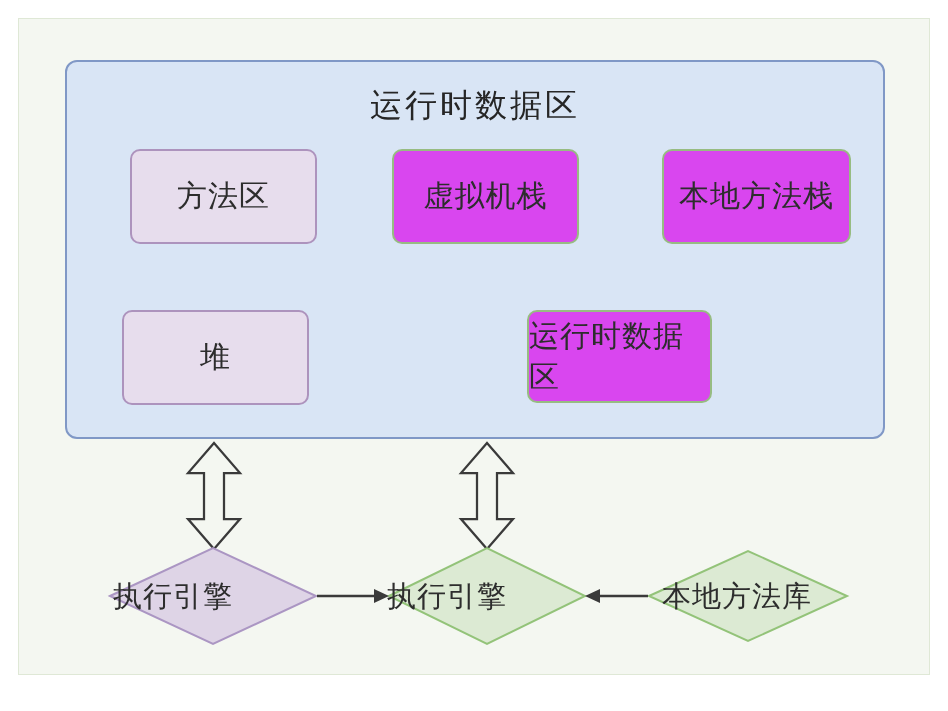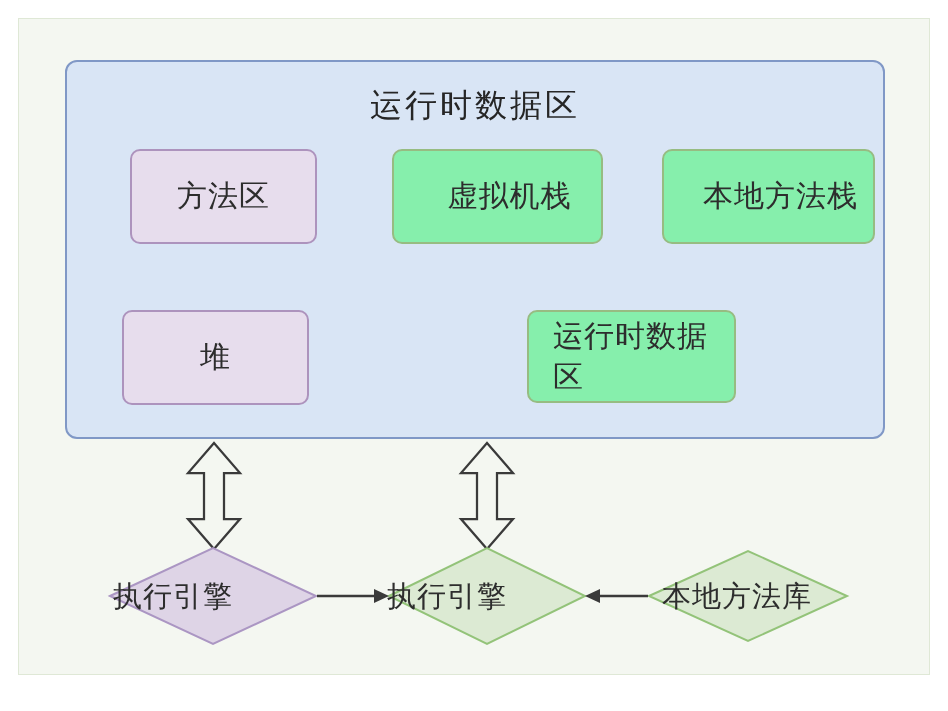--- a/index.html
+++ b/index.html
@@ -7,21 +7,21 @@
          font-family:"Liberation Sans","DejaVu Sans",sans-serif;color:#2d2d2d;}
   .frame{position:absolute;left:18px;top:18px;width:910px;height:655px;
          background:#f4f7f1;border:1px solid #dfe8d6;}
   .container{position:absolute;left:65px;top:60px;width:816px;height:375px;
              background:#d9e5f5;border:2px solid #8098c6;border-radius:12px;}
   .container-title{position:absolute;left:0;top:22px;width:100%;text-align:center;
                    font-size:32px;letter-spacing:3px;color:#262626;}
   .box{position:absolute;display:flex;align-items:center;justify-content:center;
        border-radius:10px;border:2px solid;font-size:30px;letter-spacing:1px;}
   .box.purple{background:#e7dded;border-color:#ad93bd;}
-  .box.green{background:#86efac;border-color:#97bc82;padding-left:24px;}
+  .box.green{background:#d946ef;border-color:#97bc82;}
   .pos-method-area{left:55px;top:87px;width:183px;height:91px;margin-left:8px;}
   .pos-vm-stack{left:325px;top:87px;width:183px;height:91px;}
   .pos-native-method-stack{left:595px;top:87px;width:185px;height:91px;}
   .pos-heap{left:55px;top:248px;width:183px;height:91px;}
   .pos-program-counter{left:460px;top:248px;width:181px;height:89px;}
   .overlay{position:absolute;left:0;top:0;width:948px;height:711px;}
   .diamond-label{position:absolute;width:200px;height:36px;line-height:36px;
                  font-size:29px;letter-spacing:1px;}
   .pos-exec-label{left:113px;top:578px;}
   .pos-native-label{left:387px;top:578px;}

